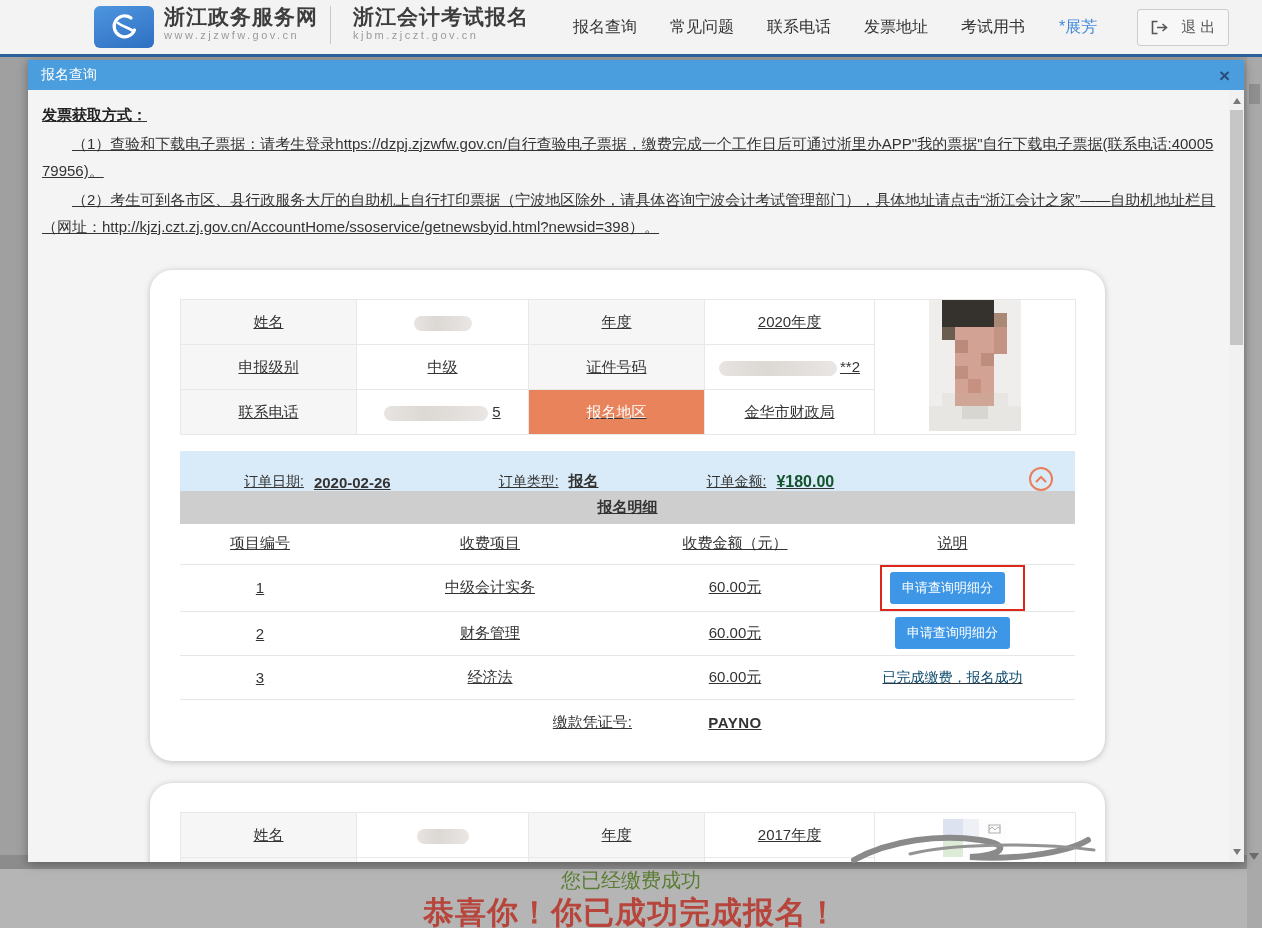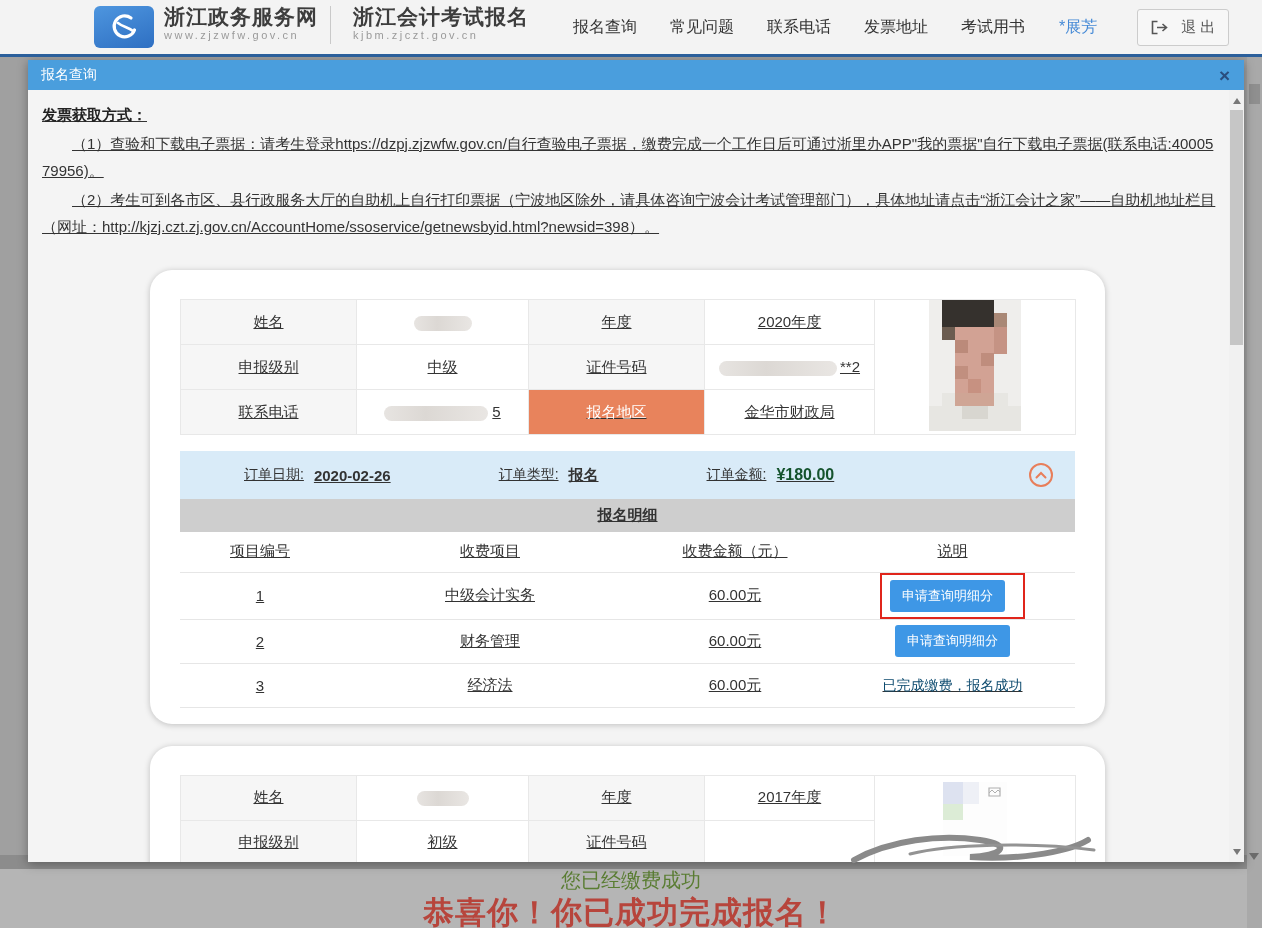--- a/index.html
+++ b/index.html
@@ -67,22 +67,22 @@
   .cell-region { background:#e8835c !important; color:#fff !important; }
   .photo-cell { background:#fff; }
 
   .redact { display:inline-block; height:15px; border-radius:8px; vertical-align:middle;
             background:linear-gradient(90deg,#e7e4e1,#dcd8d4 40%,#e9e6e3); }
   .redact.r-name { width:58px; }
   .redact.r-cert { width:118px; margin-right:3px; }
   .redact.r-phone { width:104px; margin-right:4px; }
   .redact.r-name2 { width:52px; }
 
-  .order-bar { width:895px; height:48px; margin-top:16px; background:#d9ebf8;
-               display:flex; align-items:center; font-size:14px; color:#333; }
+  .order-bar { width:895px; height:40px; margin-top:16px; background:#d9ebf8;
+               display:flex; align-items:flex-end; font-size:14px; color:#333; }
   .order-bar .lbl { margin-left:16px; }
   .order-date-lbl { margin-left:64px !important; }
   .order-val { font-weight:bold; margin-left:10px; font-size:15px; }
   .order-gap { width:92px; }
   .order-amount { color:#14532d; font-weight:bold; font-size:16px; margin-left:10px; }
   .collapse-circle { margin-left:auto; margin-right:22px; width:24px; height:24px; border-radius:50%;
                      border:2px solid #e87e5a; display:flex; align-items:center; justify-content:center;
                      cursor:pointer; }
 
   .detail-heading { width:895px; height:33px; background:#cecece; display:flex; align-items:center;
@@ -276,20 +276,26 @@
             </td>
           </tr>
           <tr class="dt-row">
             <td>3</td>
             <td>经济法</td>
             <td>60.00元</td>
             <td>
               <span class="status-green">已完成缴费，报名成功</span>
             </td>
           </tr>
+          <tr class="dt-footer">
+            <td></td>
+            <td class="footer-label">缴款凭证号:</td>
+            <td class="footer-value">PAYNO</td>
+            <td></td>
+          </tr>
         </tbody>
           </table>
       </div>
 
       <div class="card card2">
         <table class="info-table">
           <colgroup>
               <col style="width:176px">
               <col style="width:172px">
               <col style="width:176px">

